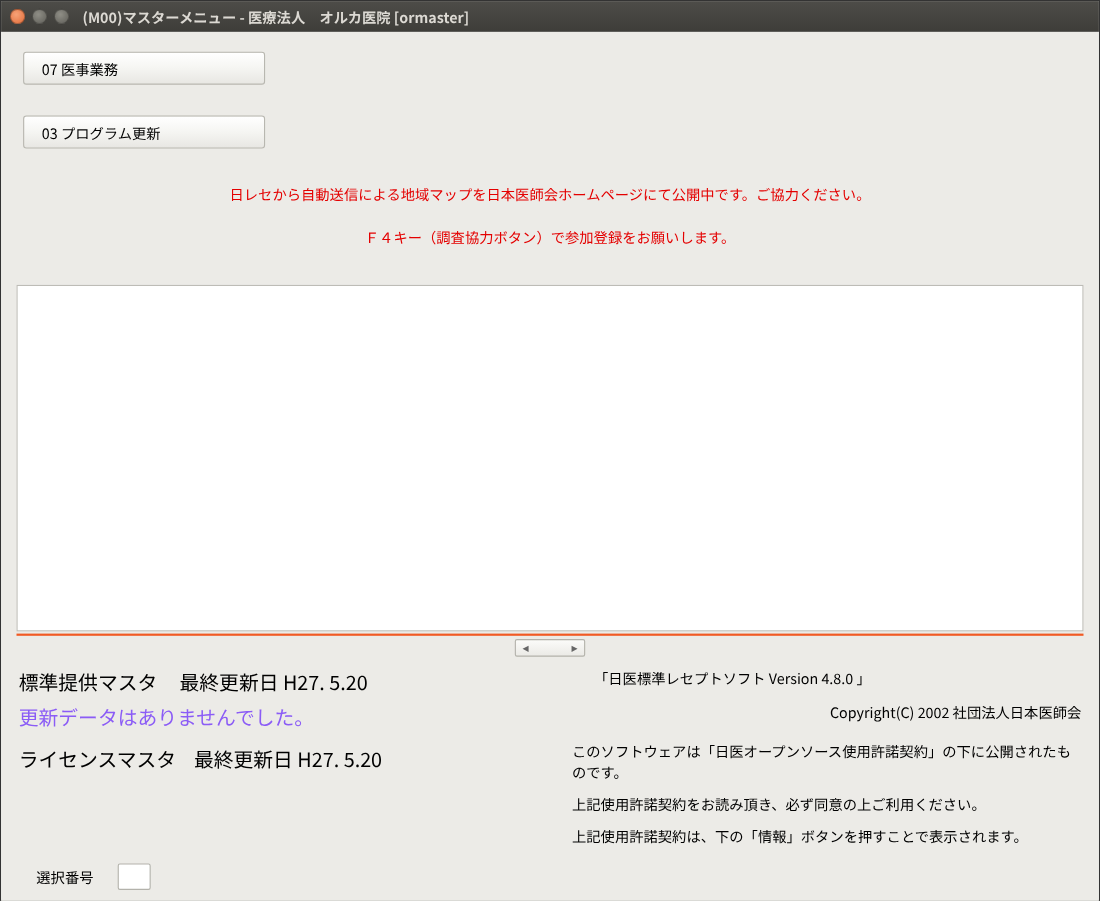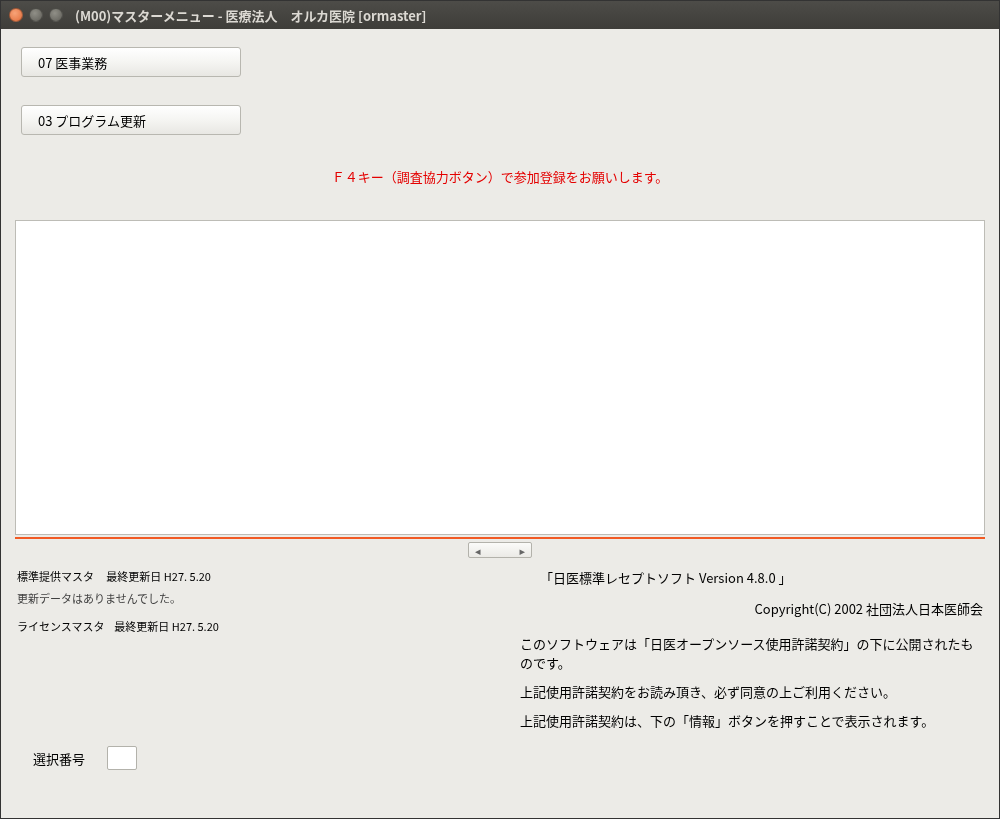--- a/index.html
+++ b/index.html
@@ -128,27 +128,27 @@
       color: #666;
     }
     .info-section {
       display: flex;
       padding: 0 16px;
       margin-top: 6px;
       gap: 40px;
     }
     .info-left {
       flex: 1;
-      font-size: 11px;
+      font-size: 18px;
     }
     .info-left .line {
       margin-bottom: 6px;
     }
     .blue-msg {
-      color: #404040;
+      color: #8b5cf6;
     }
     .info-right {
       flex: 1;
       text-align: left;
       font-size: 13px;
     }
     .info-right .ver-line {
       margin-bottom: 12px;
       padding-left: 20px;
     }
@@ -192,20 +192,21 @@
   </div>
 
   <div class="content">
 
     <div class="menu-buttons">
       <button class="menu-button">07  医事業務</button>
       <button class="menu-button">03  プログラム更新</button>
     </div>
 
     <div class="notices">
+      <div class="notice">日レセから自動送信による地域マップを日本医師会ホームページにて公開中です。ご協力ください。</div>
       <div class="notice">Ｆ４キー（調査協力ボタン）で参加登録をお願いします。</div>
     </div>
 
     <div class="main-area"></div>
 
     <div class="divider-row">
       <hr>
       <span class="grip"></span>
     </div>
 

